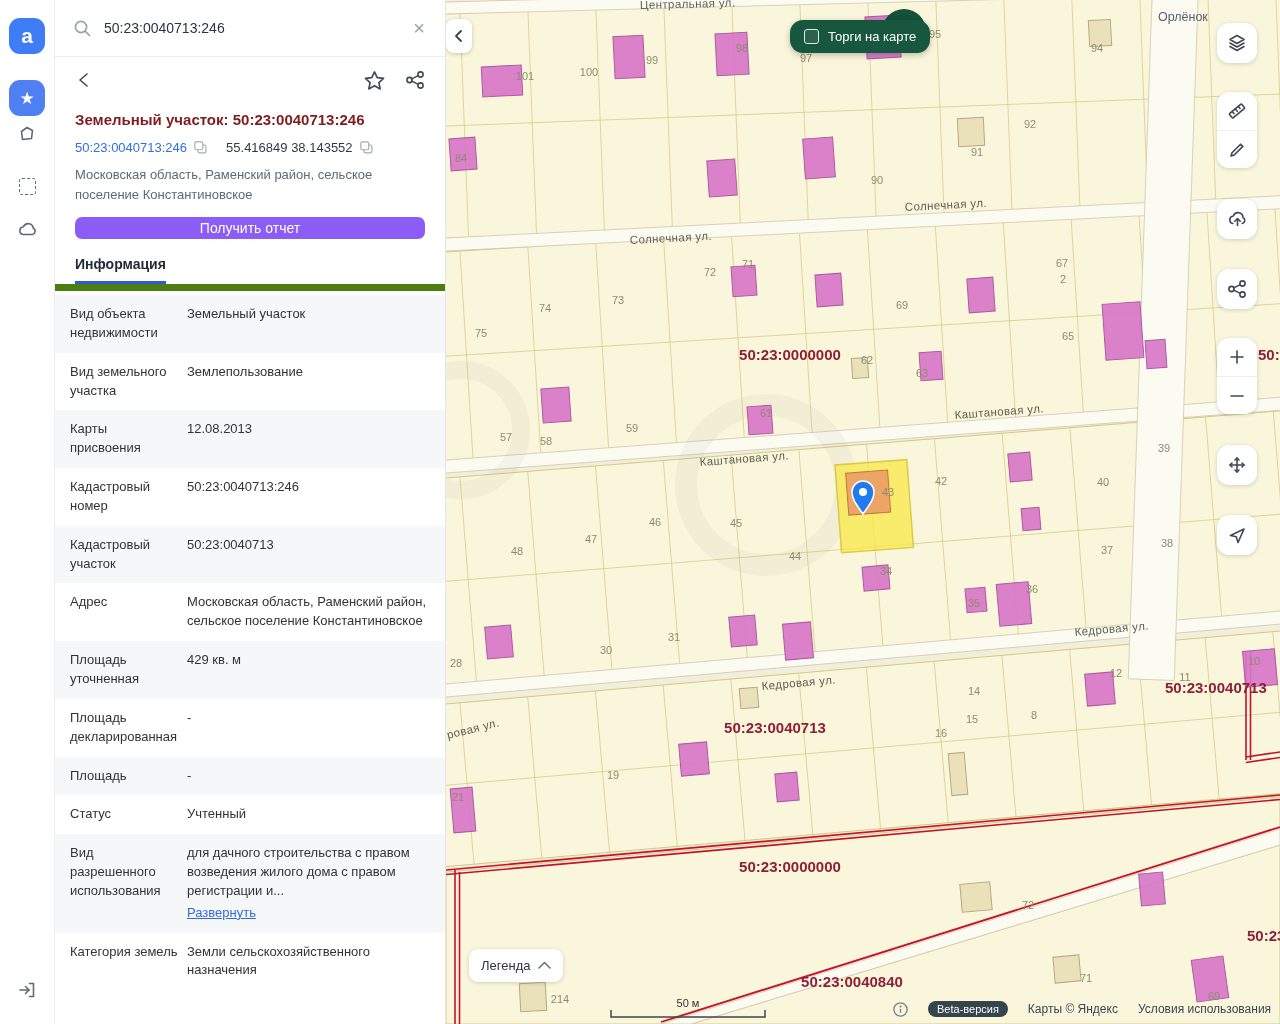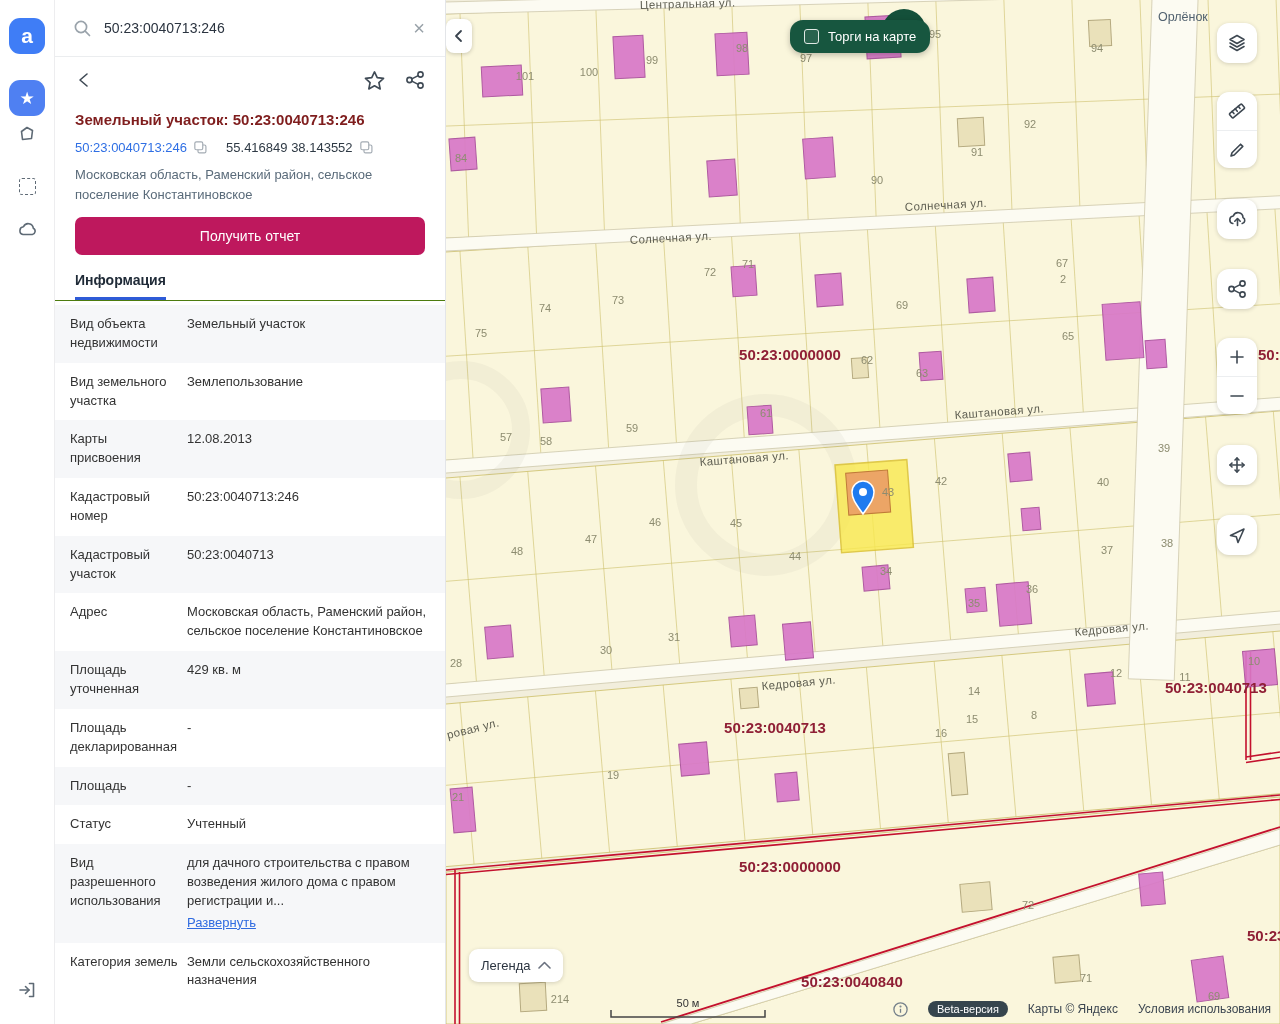--- a/index.html
+++ b/index.html
@@ -31,23 +31,23 @@
   .ptb { height:46px; display:flex; align-items:center; padding:0 20px; gap:20px; }
   .ptb .spacer { flex:1; }
   .icon-btn { background:none; border:none; padding:0; cursor:pointer; display:flex; }
   .icon-btn svg { stroke:#3F4A55; fill:none; stroke-width:1.6; stroke-linecap:round; stroke-linejoin:round; }
   .title { font-size:15px; font-weight:700; color:#7f1d1d; margin:8px 20px 0; }
   .chips { display:flex; gap:18px; margin:12px 20px 0; align-items:center; }
   .chip { display:flex; gap:6px; align-items:center; font-size:13px; color:#2F3A45; }
   .chip.blue .chip-text { color:#2F6FE4; }
   .chip svg { stroke:#A3ABB3; stroke-width:1.4; }
   .addr { margin:10px 20px 0; font-size:13px; color:#5A6B7A; line-height:1.5; }
-  .report { display:block; margin:13px 20px 0; width:calc(100% - 40px); height:38px;
-            background:#be185d; color:#fff; border:none; border-radius:7px; font-size:14px; cursor:pointer; }
-  .tabs { margin-top:16px; border-bottom:1px solid #4d7c0f; padding:0 20px; }
+  .report { display:block; margin:13px 20px 0; width:calc(100% - 40px); height:22px;
+            background:#8b5cf6; color:#fff; border:none; border-radius:7px; font-size:14px; cursor:pointer; }
+  .tabs { margin-top:16px; border-bottom:7px solid #4d7c0f; padding:0 20px; }
   .tab { display:inline-block; padding-bottom:9px; font-size:14px; font-weight:600; color:#202B38;
          border-bottom:3px solid #2E5BD7; cursor:pointer; }
   #info-table { margin-top:4px; font-size:13px; color:#333; }
   .irow { display:flex; padding:10px 0; line-height:1.45; }
   .irow:nth-child(odd) { background:#F6F7F9; }
   .ilabel { width:132px; padding:0 8px 0 15px; color:#333; flex-shrink:0; }
   .ivalue { flex:1; padding-right:10px; color:#333; }
   .expand { display:block; margin-top:3px; color:#2F6BE0; text-decoration:underline; cursor:pointer; width:max-content; }
 
   

